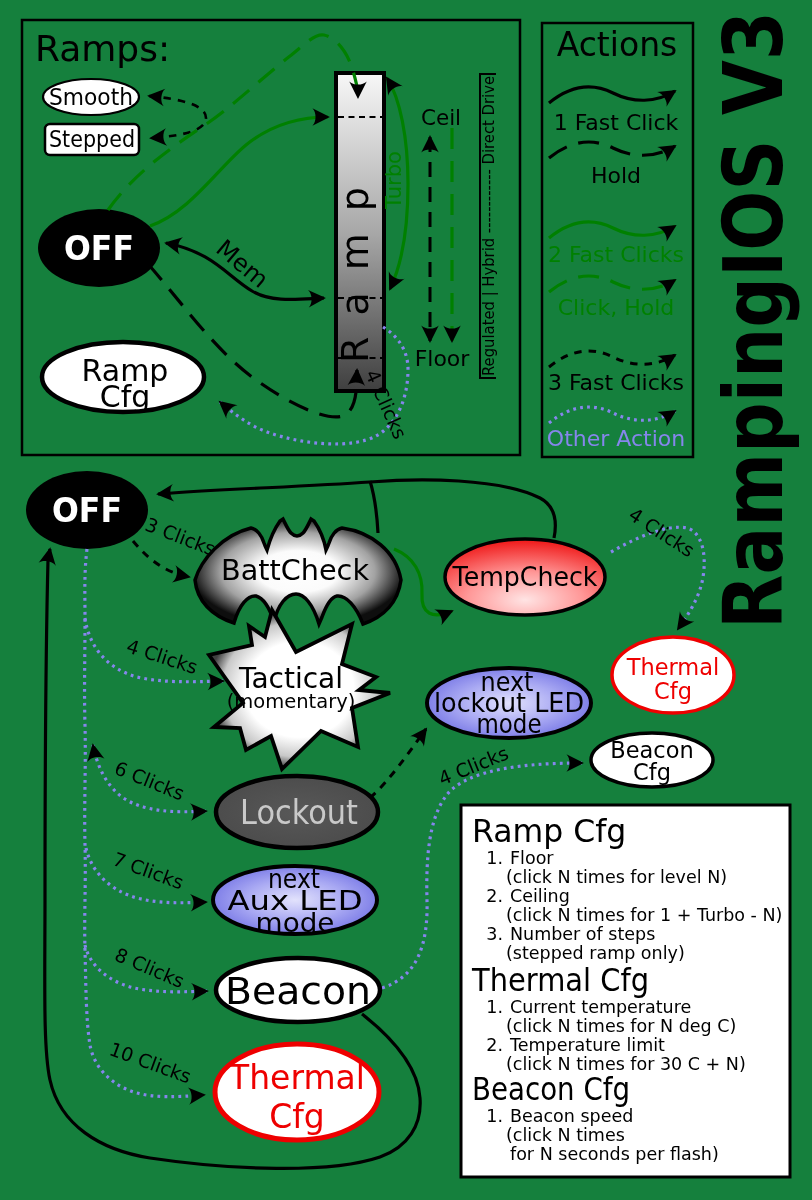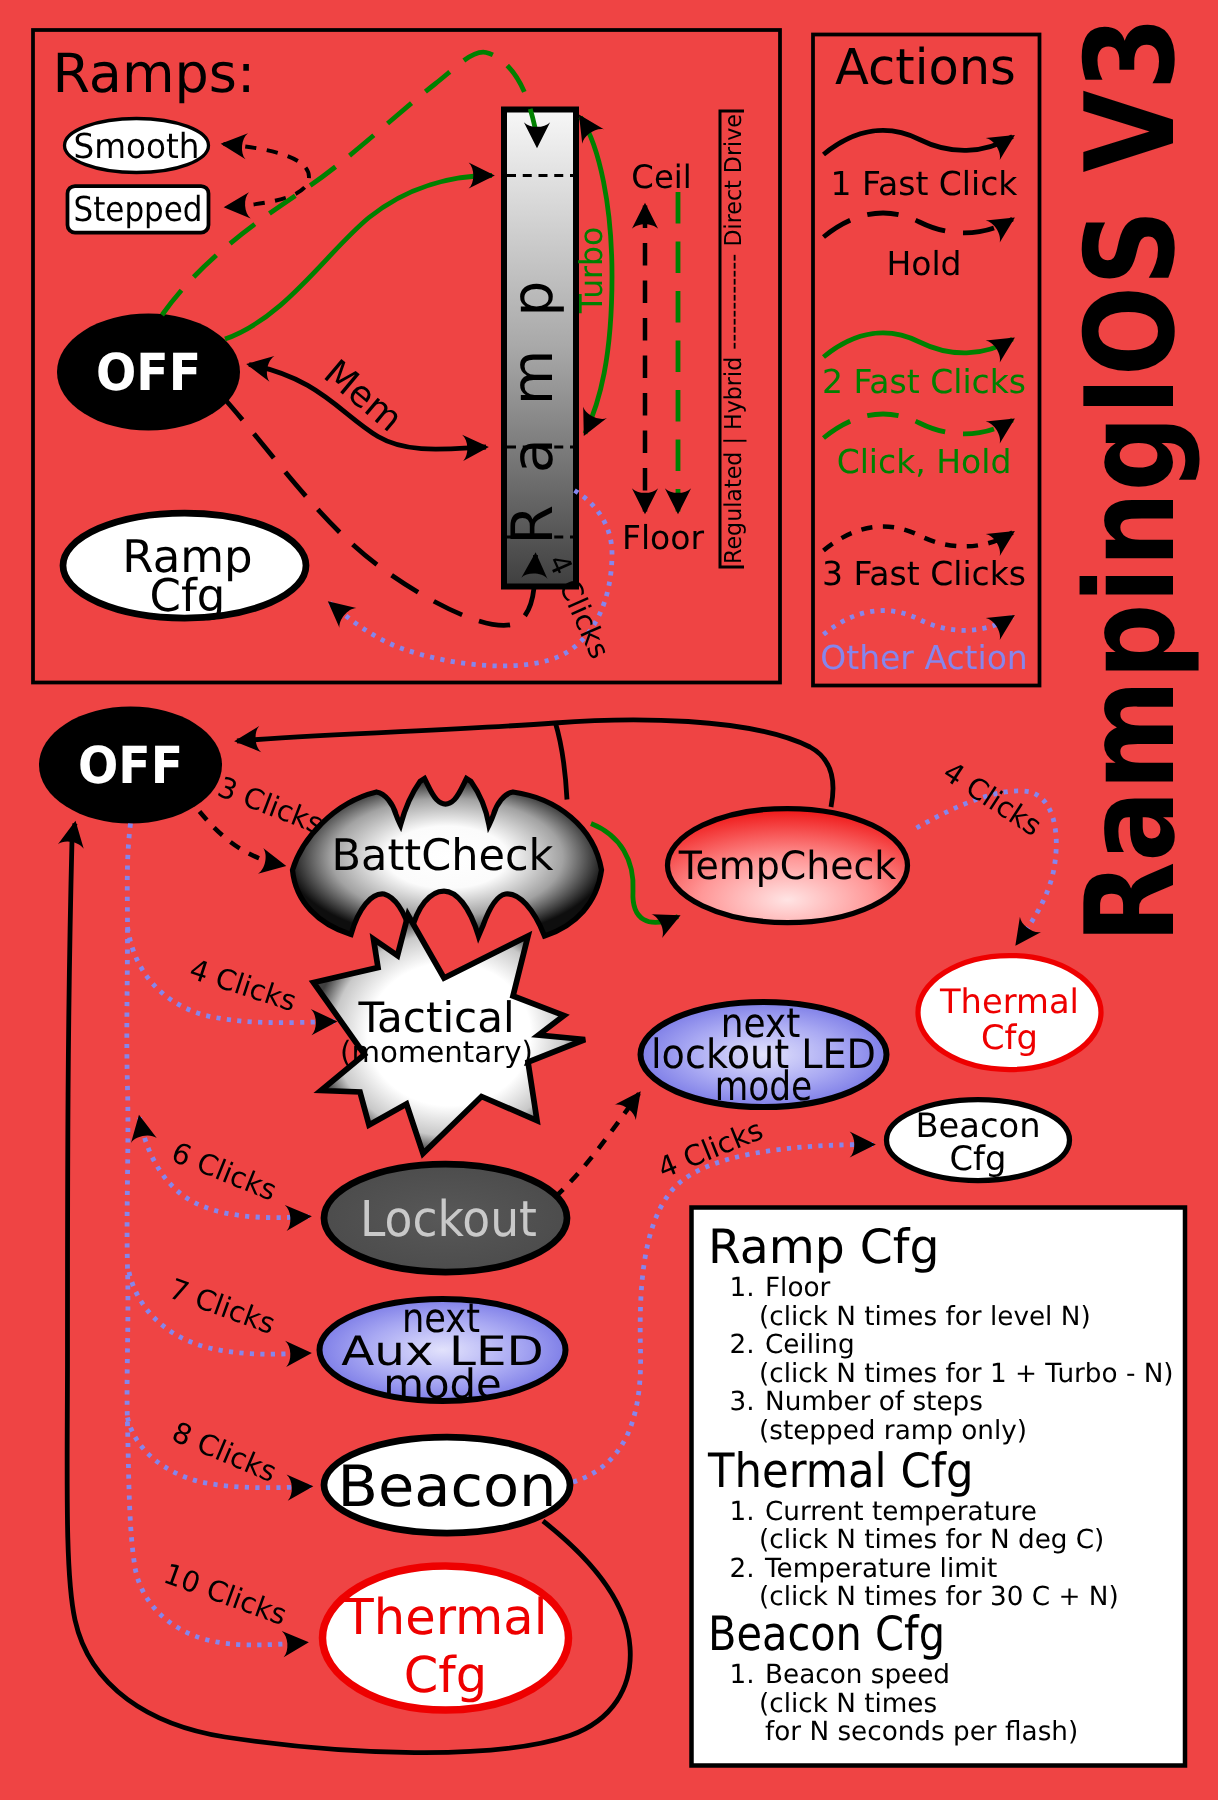--- a/index.html
+++ b/index.html
@@ -1,16 +1,16 @@
 <!DOCTYPE html>
 <html><head>
 <meta charset="utf-8">
 <style>
   html,body{margin:0;padding:0;background:#ffffff;}
-  .stage{position:relative;width:812px;height:1200px;background:#ef4444;overflow:hidden;}
+  .stage{position:relative;width:812px;height:1200px;background:#15803d;overflow:hidden;}
   svg{display:block;}
   text{font-family:"DejaVu Sans",sans-serif;}
   .bold{font-weight:bold;}
 </style>
 </head>
 <body>
 
 <div class="stage">
 <svg width="812" height="1200" viewBox="0 0 812 1200">
   <defs>

